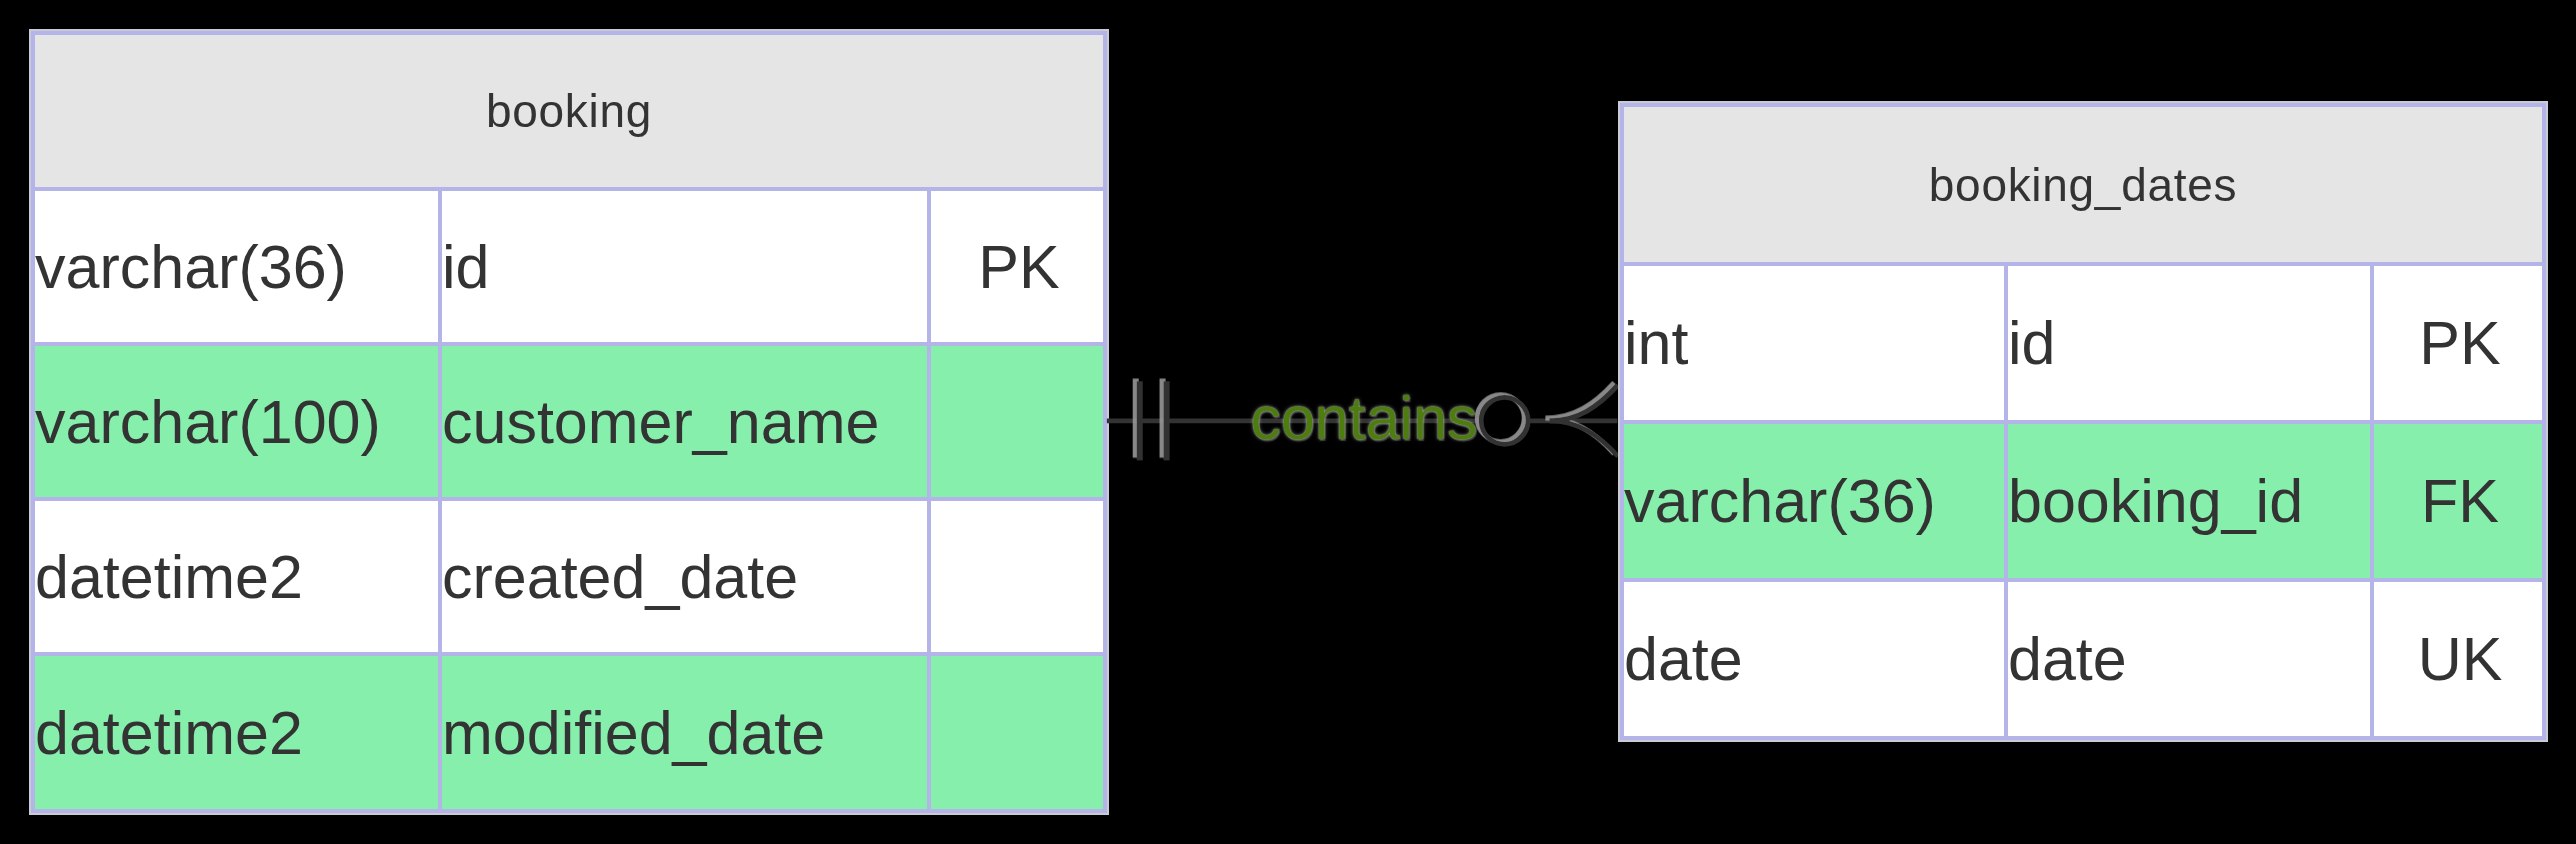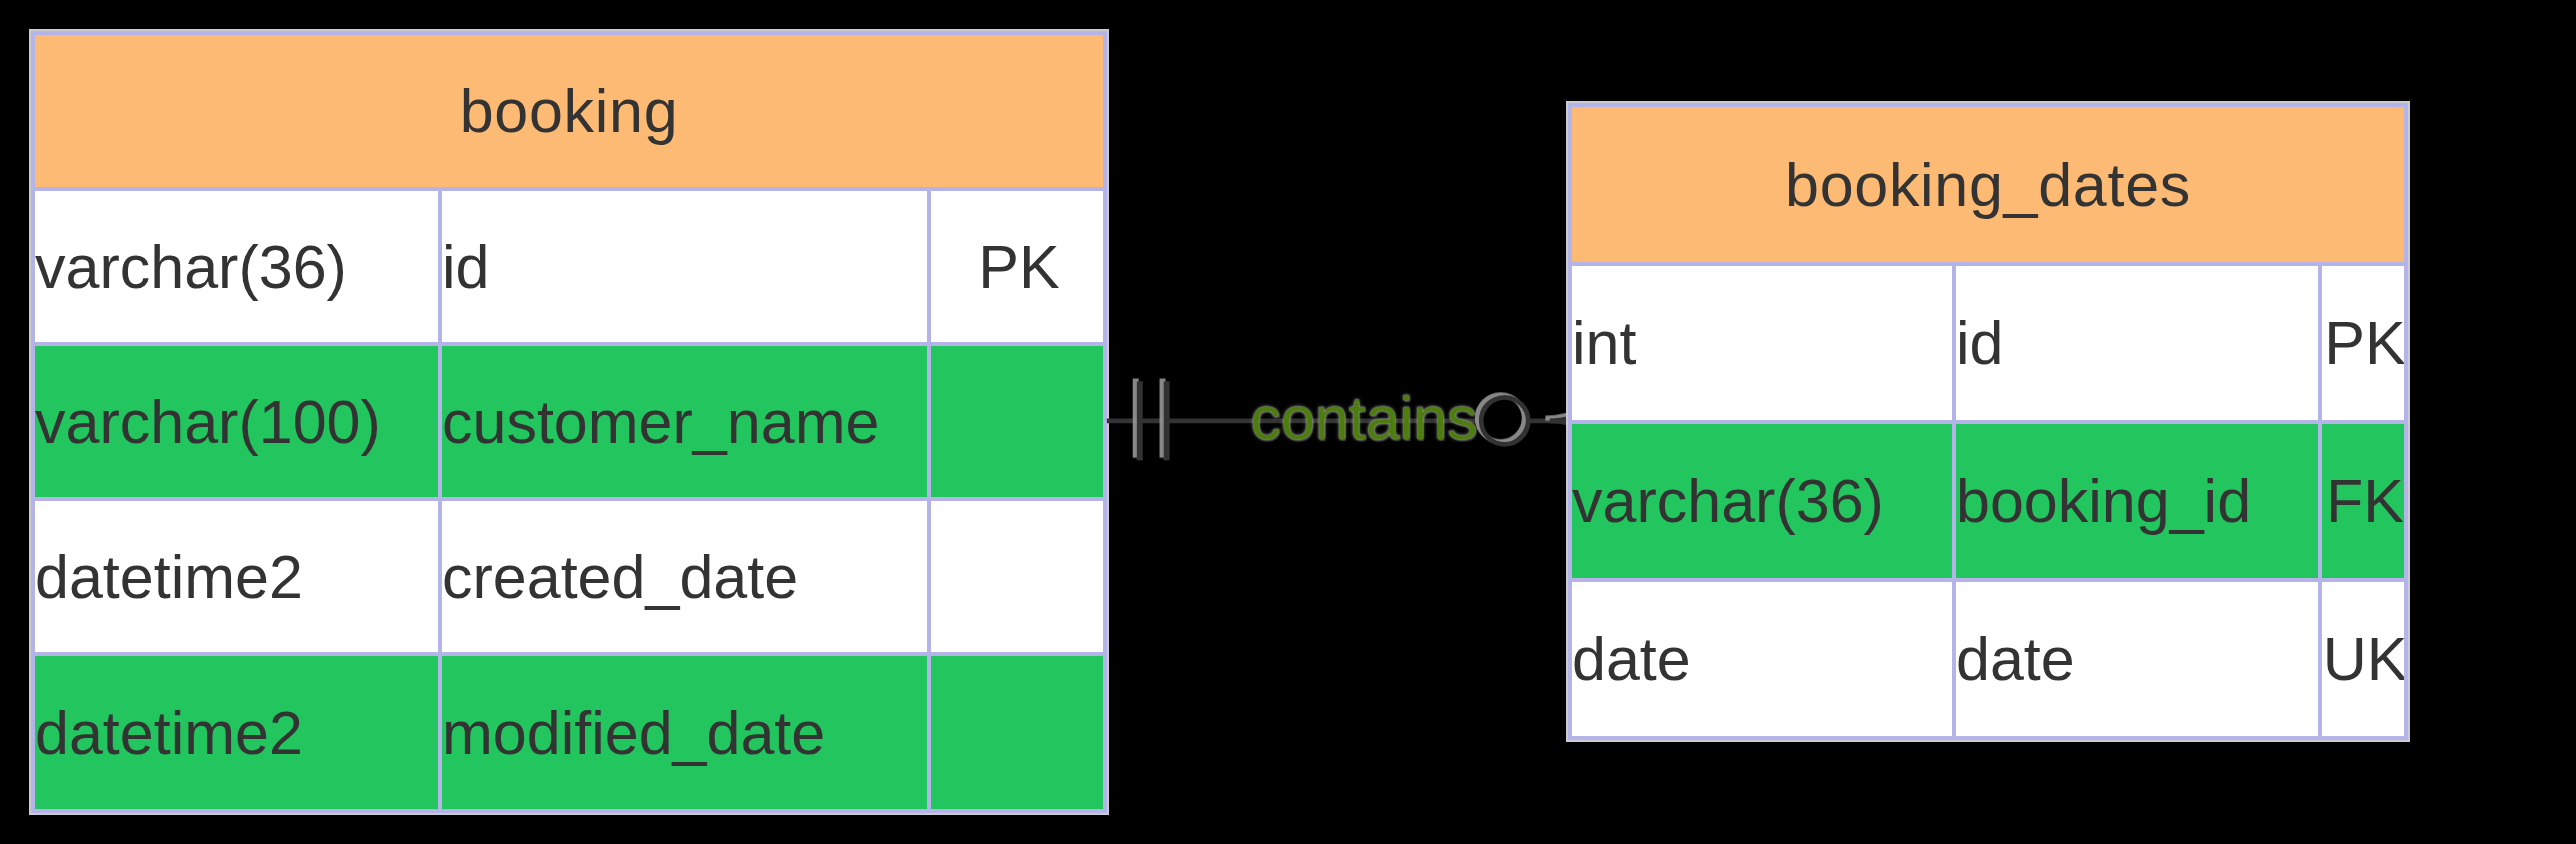--- a/index.html
+++ b/index.html
@@ -22,54 +22,54 @@
     position: absolute;
     box-sizing: border-box;
     display: grid;
     gap: 4px;
     background: #b4b4e8;          
     border: 4.7px solid #b4b4e8;
     outline: 2.7px solid #c9ccd5;   
   }
   .entity-header {
     grid-column: 1 / -1;
-    background: #fdba74;
+    background: #e5e5e5;
     display: flex;
     align-items: center;
     justify-content: center;
-    font-size: 61px;
+    font-size: 46px;
     letter-spacing: 0.7px;
   }
   .cell {
     box-sizing: border-box;
     background: #ffffff;
     display: flex;
     align-items: center;
     font-size: 61px;
     white-space: nowrap;
     overflow: hidden;
   }
-  .cell.alt { background: #22c55e; }
+  .cell.alt { background: #86efac; }
   .cell.key {
     justify-content: center;
     padding-left: 4px;
   }
 
   #entity-booking {
     left: 31px;
     top: 31px;
     width: 1076px;
     height: 782px;
     grid-template-columns: 403px 485px 1fr;
     grid-template-rows: 152px 151px 151px 151px auto;
   }
   #entity-booking-dates {
-    left: 1568px;
+    left: 1620px;
     top: 103px;
-    width: 840px;
+    width: 926px;
     height: 637px;
     grid-template-columns: 380px 362px 1fr;
     grid-template-rows: 155px 154px 154px auto;
   }
 
   
   .rel-svg {
     position: absolute;
     left: 0;
     top: 0;

